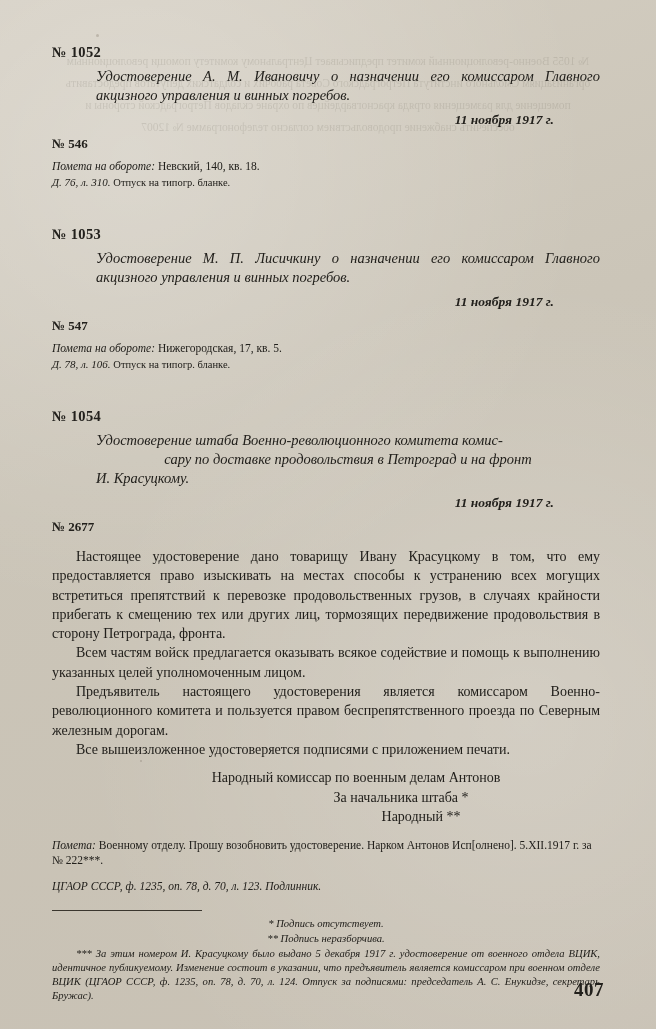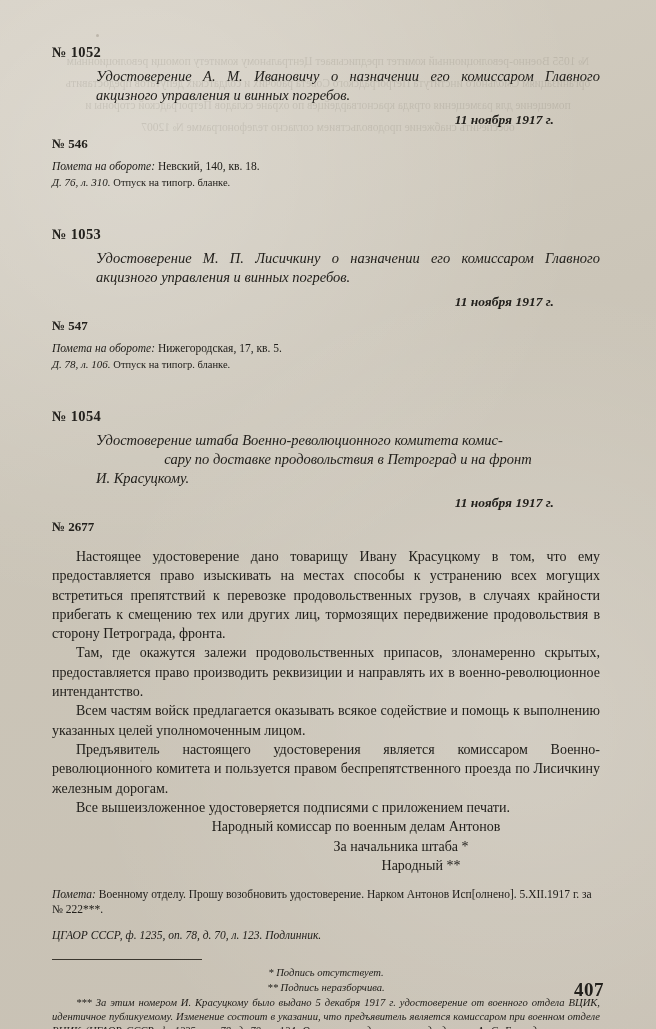--- a/index.html
+++ b/index.html
@@ -102,20 +102,21 @@
 
   .body-p {
     font-size: 14px;
     line-height: 19.3px;
     text-align: justify;
     text-indent: 24px;
     margin: 0;
     hyphens: manual;
   }
   .sig-block {
+    margin-top: 9px;
     font-size: 14px;
     line-height: 19.5px;
   }
   .sig-1 { text-align: center; padding-left: 60px; }
   .sig-2 { text-align: center; padding-left: 150px; }
   .sig-3 { text-align: center; padding-left: 190px; }
   .sig-4 { text-align: center; padding-left: 60px; }
 
   .pometa {
     font-size: 11.5px;
@@ -220,23 +221,22 @@
         <p class="heading-text center-ind">Удостоверение штаба Военно-революционного комитета комис-</p>
         <p class="heading-text center-ind" style="text-align:center;">сару по доставке продовольствия в Петроград и на фронт</p>
         <p class="heading-text center-ind">И. Красуцкому.</p>
       </div>
       <p class="date-line">11 ноября 1917 г.</p>
       <p class="archive-num">№ 2677</p>
 
       <div class="gap-sm"></div>
 
       <p class="body-p">Настоящее удостоверение дано товарищу Ивану Красуцкому в том, что ему предоставляется право изыскивать на местах способы к устранению всех могущих встретиться препятствий к перевозке продовольственных грузов, в случаях крайности прибегать к смещению тех или других лиц, тормозящих передвижение продовольствия в сторону Петрограда, фронта.</p>
-      <p class="body-p">Там, где окажутся залежи продовольственных припасов, злонамеренно скрытых, предоставляется право производить реквизиции и направлять их в военно-революционное интендантство.</p>
       <p class="body-p">Всем частям войск предлагается оказывать всякое содействие и помощь к выполнению указанных целей уполномоченным лицом.</p>
-      <p class="body-p">Предъявитель настоящего удостоверения является комиссаром Военно-революционного комитета и пользуется правом беспрепятственного проезда по Лисичкину железным дорогам.</p>
+      <p class="body-p">Предъявитель настоящего удостоверения является комиссаром Военно-революционного комитета и пользуется правом беспрепятственного проезда по Северным железным дорогам.</p>
       <p class="body-p">Все вышеизложенное удостоверяется подписями с приложением печати.</p>
 
       <div class="sig-block">
         <div class="sig-1">Народный комиссар по военным делам Антонов</div>
         <div class="sig-2">За начальника штаба *</div>
         <div class="sig-3">Народный **</div>
       </div>
 
       <p class="pometa">
         <span class="lbl">Помета:</span>

